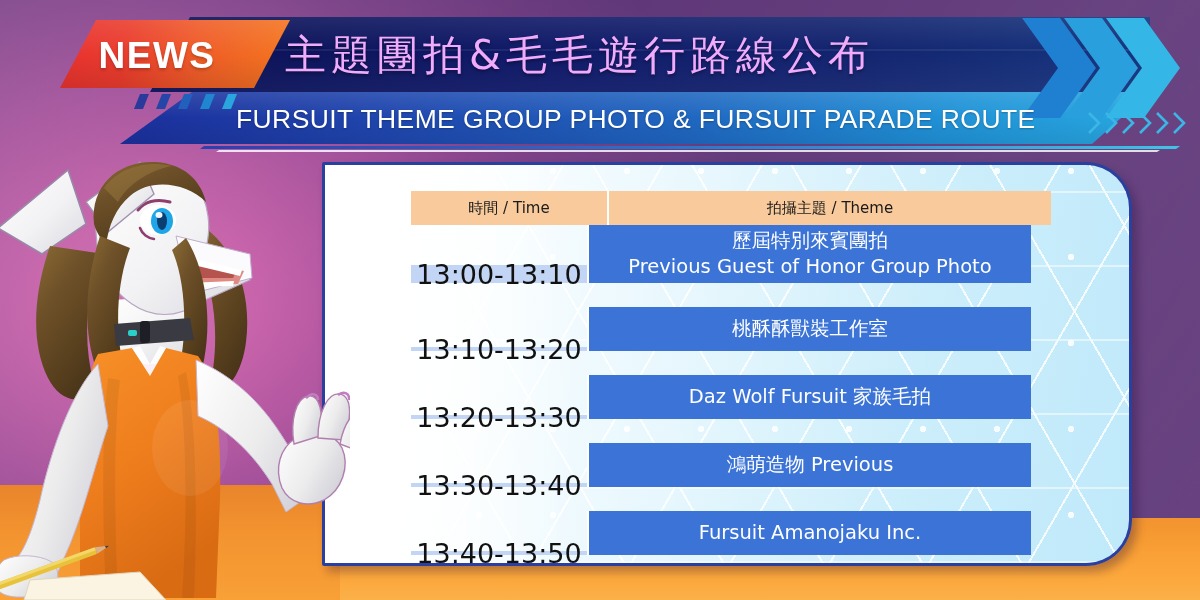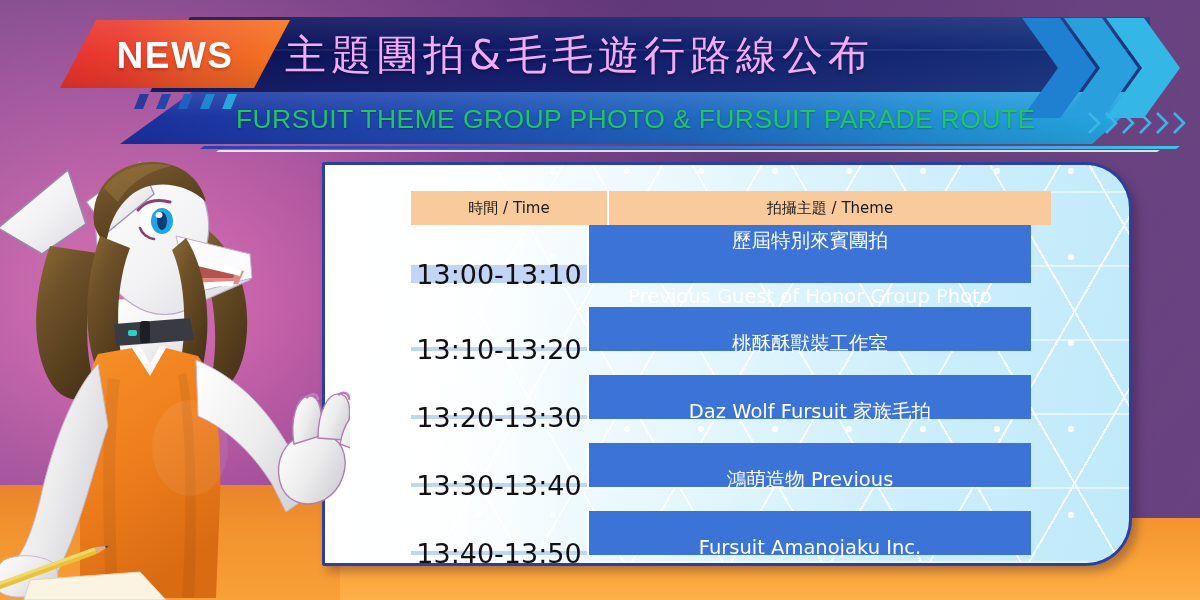--- a/index.html
+++ b/index.html
@@ -84,38 +84,38 @@
 
   .title-cn {
     position: absolute; left: 285px; top: 26px; width: 700px; height: 60px;
     color: #f0abfc; font-size: 41px; font-weight: normal; letter-spacing: 5px;
     line-height: 58px; white-space: nowrap;
     text-shadow: 0 2px 3px rgba(0,0,0,0.35);
     font-family: "DejaVu Sans", "Liberation Sans", sans-serif;
   }
   .title-en {
     position: absolute; left: 236px; top: 100px; width: 880px; height: 38px;
-    color: #22c55e; font-size: 26.5px; font-weight: 500; letter-spacing: 0.4px;
+    color: #ffffff; font-size: 26.5px; font-weight: 500; letter-spacing: 0.4px;
     line-height: 38px; white-space: nowrap;
     text-shadow: 0 1px 2px rgba(0,0,0,0.25);
   }
 
   
   .news-badge {
     position: absolute; left: 60px; top: 20px; width: 230px; height: 68px;
     background: linear-gradient(95deg, #e8322f 0%, #ea3c2d 28%, #ef5c28 60%, #f4761f 100%);
     clip-path: polygon(36px 0, 100% 0, calc(100% - 36px) 100%, 0 100%);
     box-shadow: 0 3px 7px rgba(0,0,0,0.22);
   }
   .news-badge-shine {
     position: absolute; inset: 0;
     background: linear-gradient(180deg, rgba(255,255,255,0.10) 0%, rgba(255,255,255,0) 52%, rgba(0,0,0,0.10) 100%);
   }
   .news-text {
-    position: absolute; left: 60px; top: 20px; width: 230px; height: 72px;
+    position: absolute; left: 42px; top: 20px; width: 230px; height: 72px;
     color: #fff; font-size: 37px; font-weight: bold; letter-spacing: 1.5px;
     display: flex; align-items: center; justify-content: center;
     text-shadow: 0 2px 3px rgba(0,0,0,0.22);
   }
 
   
   .dash-row { position: absolute; left: 134px; top: 94px; height: 15px; width: 130px; }
   .dash {
     position: absolute; top: 0; width: 15px; height: 15px;
     clip-path: polygon(6px 0, 100% 0, calc(100% - 6px) 100%, 0 100%);
@@ -184,21 +184,21 @@
     font-family: "DejaVu Sans", "Liberation Sans", sans-serif;
     margin-top: 40px;
   }
   .cell-theme {
     width: 444px; background: #3b74d6; color: #ffffff;
     font-size: 19.5px; display: flex; flex-direction: column;
     align-items: center; justify-content: center; text-align: center;
     border-left: 2px solid #ffffff; line-height: 26px;
     font-family: "DejaVu Sans", "Liberation Sans", sans-serif;
   }
-  .cell-theme .ln { display: block; margin-top: 30px; }
+  .cell-theme .ln { display: block; }
 
   
   .character { position: absolute; left: -10px; top: 128px; width: 360px; height: 472px; }
   .char-svg { position: absolute; inset: 0; }
 </style>
 </head>
 <body>
 
 <div id="stage">
 

